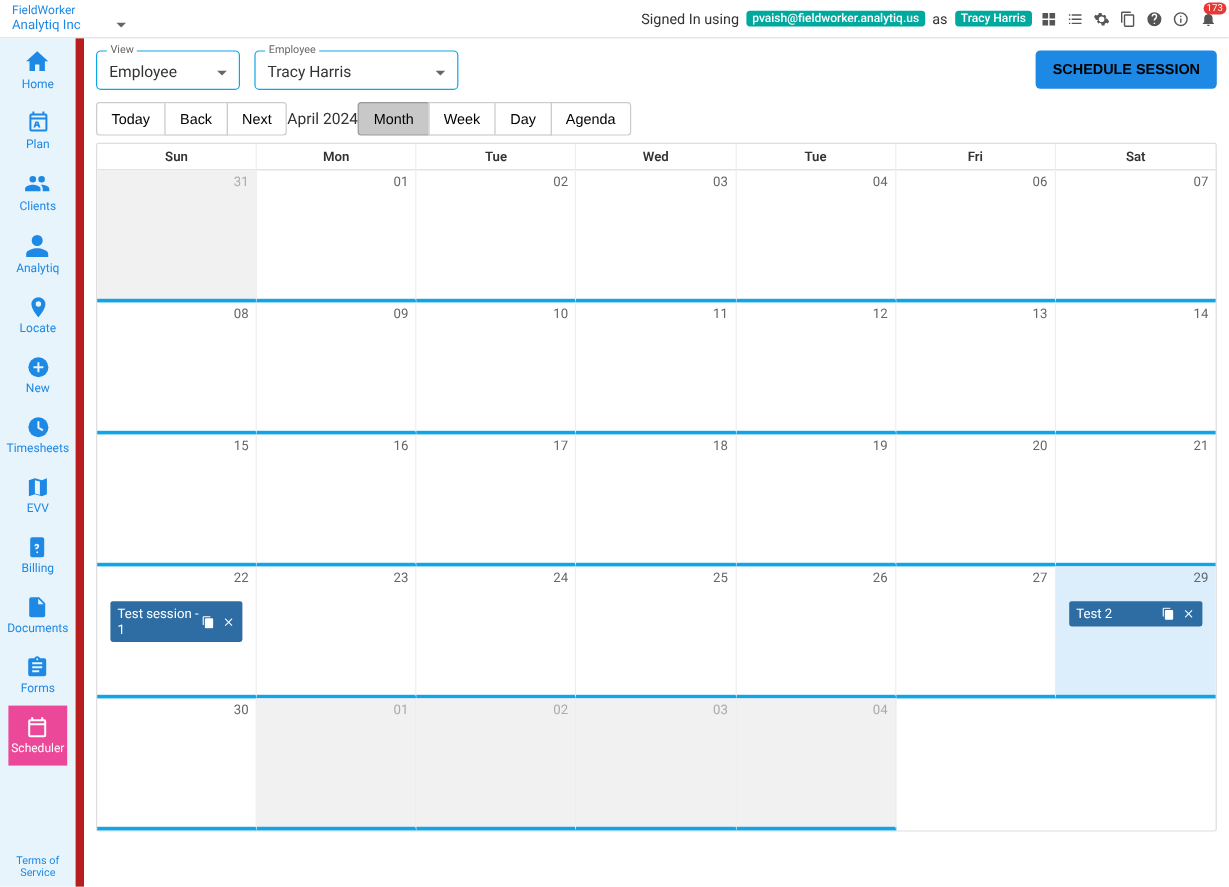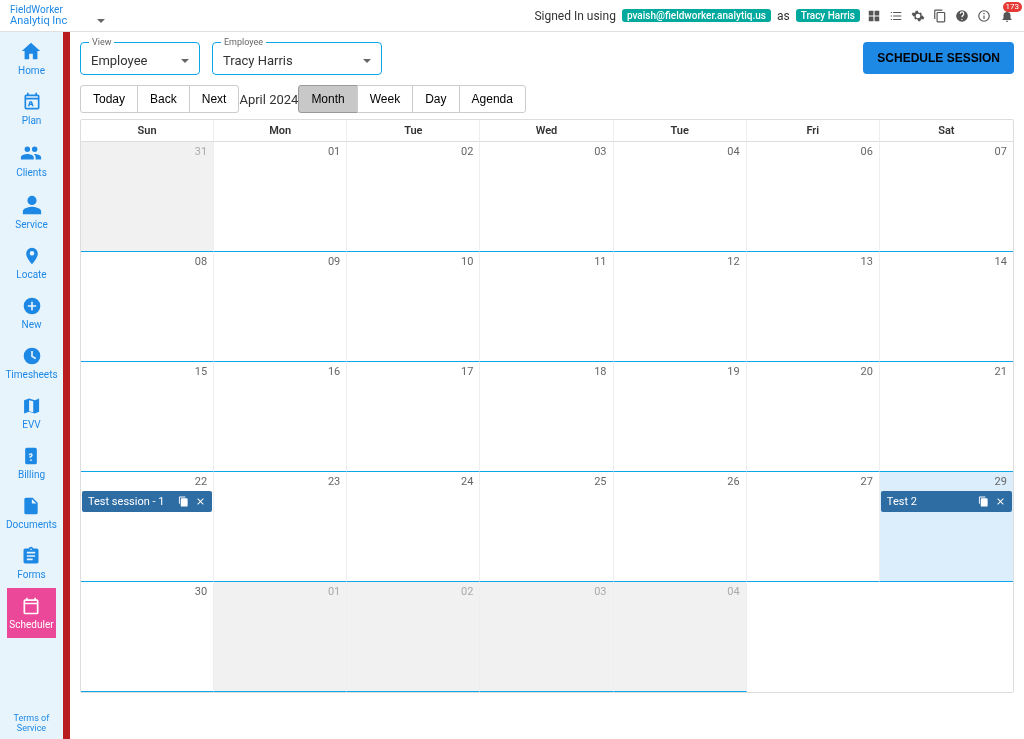--- a/index.html
+++ b/index.html
@@ -40,21 +40,21 @@
     .btn-group .tb-btn:first-child { margin-left: 0; border-radius: 3px 0 0 3px; }
     .btn-group .tb-btn:last-child { border-radius: 0 3px 3px 0; }
     .tb-btn.active { background: #c8c8c8; border-color: #999; }
     .cal-title { font-size: 13px; }
     
     .calendar { border: 1px solid #ddd; border-radius: 2px; }
     .cal-head { display: grid; grid-template-columns: repeat(7, 1fr); }
     .cal-head-cell { text-align: center; font-size: 11px; font-weight: 600; padding: 4px 0; border-right: 1px solid #eee; border-bottom: 1px solid #ddd; }
     .cal-head-cell:last-child { border-right: none; }
     .cal-body { display: grid; grid-template-columns: repeat(7, 1fr); }
-    .cal-cell { height: 110px; border-right: 1px solid #eee; border-bottom: 1px solid #0ea5e9; position: relative; padding: 1px; font-size: 11px; }
+    .cal-cell { height: 110px; border-right: 1px solid #eee; border-bottom: 3px solid #0ea5e9; position: relative; padding: 11px; font-size: 11px; }
     .cal-cell:nth-child(7n) { border-right: none; }
     .cal-cell .daynum { position: absolute; top: 3px; right: 6px; color: #666; font-size: 11px; }
     .cal-cell.outside { background: #f1f1f1; }
     .cal-cell.outside .daynum { color: #aaa; }
     .cal-cell.today { background: #dceefb; }
     
     .event { background: #2e6da4; color: #fff; font-size: 11px; padding: 4px 6px; border-radius: 2px; margin-top: 18px; display: flex; align-items: center; justify-content: space-between; cursor: pointer; }
     .event-actions { display: flex; gap: 6px; align-items: center; }
     .event-actions svg { width: 11px; height: 11px; fill: #fff; cursor: pointer; }
   </style>
@@ -131,21 +131,21 @@
     <div class="nav-item bigicon">
         <svg viewBox="0 0 24 24">
           <path d="M16 11a3 3 0 100-6 3 3 0 000 6zM8 11a3 3 0 100-6 3 3 0 000 6zm0 2c-2.3 0-7 1.2-7 3.5V19h14v-2.5C15 14.2 10.3 13 8 13zm8 0c-.3 0-.6 0-.9.05 1.2.9 1.9 2 1.9 3.45V19h6v-2.5c0-2.3-4.7-3.5-7-3.5z"></path>
         </svg>
         <span>Clients</span>
       </div>
     <div class="nav-item bigicon">
         <svg viewBox="0 0 24 24">
           <path d="M12 12a5 5 0 100-10 5 5 0 000 10zm0 2c-3.3 0-10 1.7-10 5v3h20v-3c0-3.3-6.7-5-10-5z"></path>
         </svg>
-        <span>Service</span>
+        <span>Analytiq</span>
       </div>
     <div class="nav-item">
         <svg viewBox="0 0 24 24">
           <path d="M12 2a7 7 0 00-7 7c0 5.25 7 13 7 13s7-7.75 7-13a7 7 0 00-7-7zm0 9.5A2.5 2.5 0 1112 6a2.5 2.5 0 010 5.5z"></path>
         </svg>
         <span>Locate</span>
       </div>
     <div class="nav-item">
         <svg viewBox="0 0 24 24">
           <circle cx="12" cy="12" r="10"></circle>

